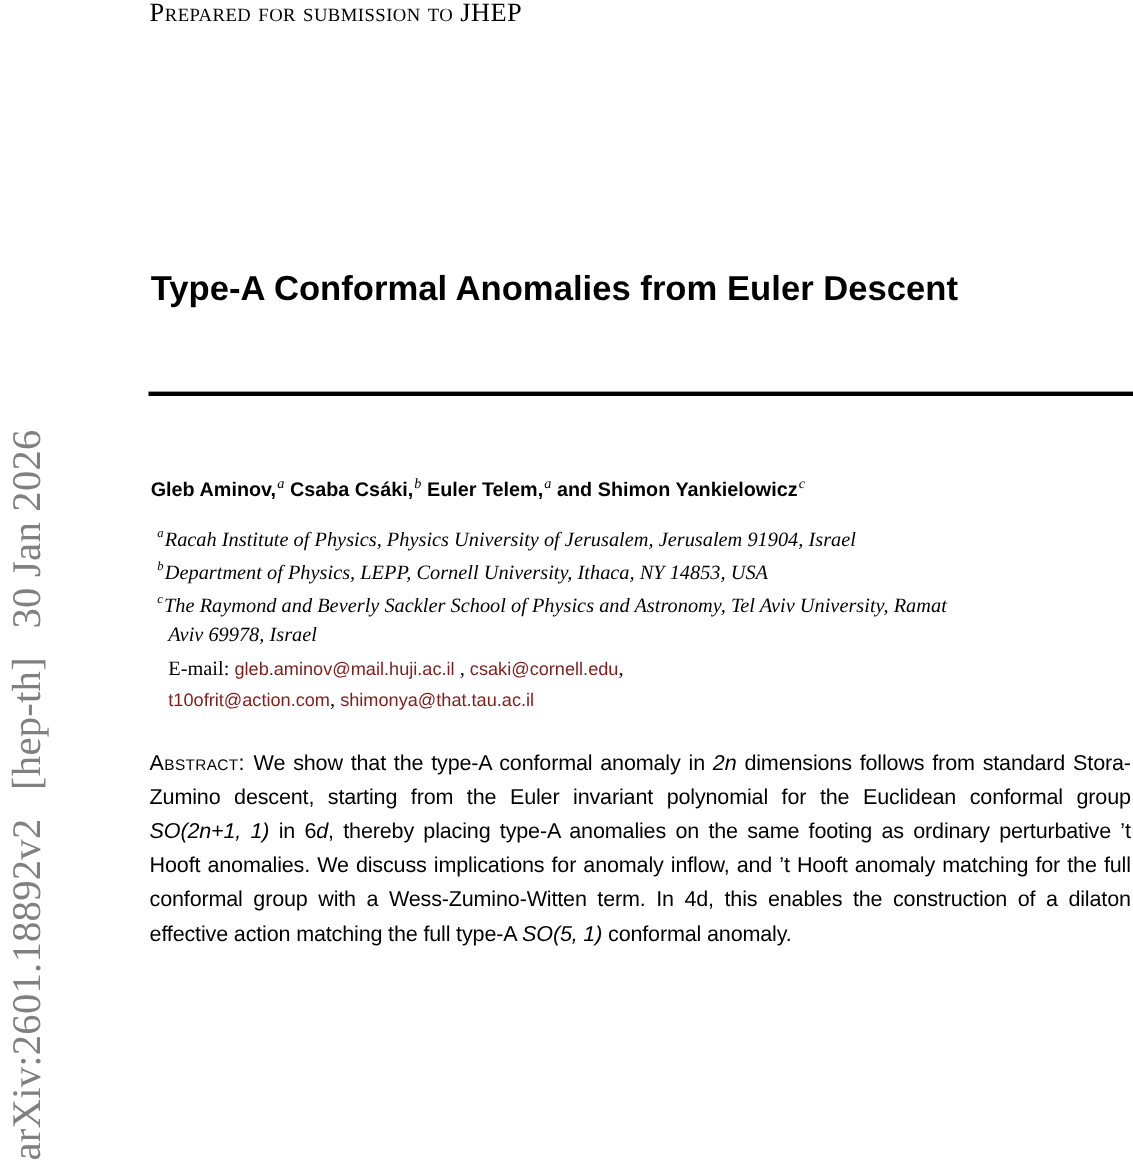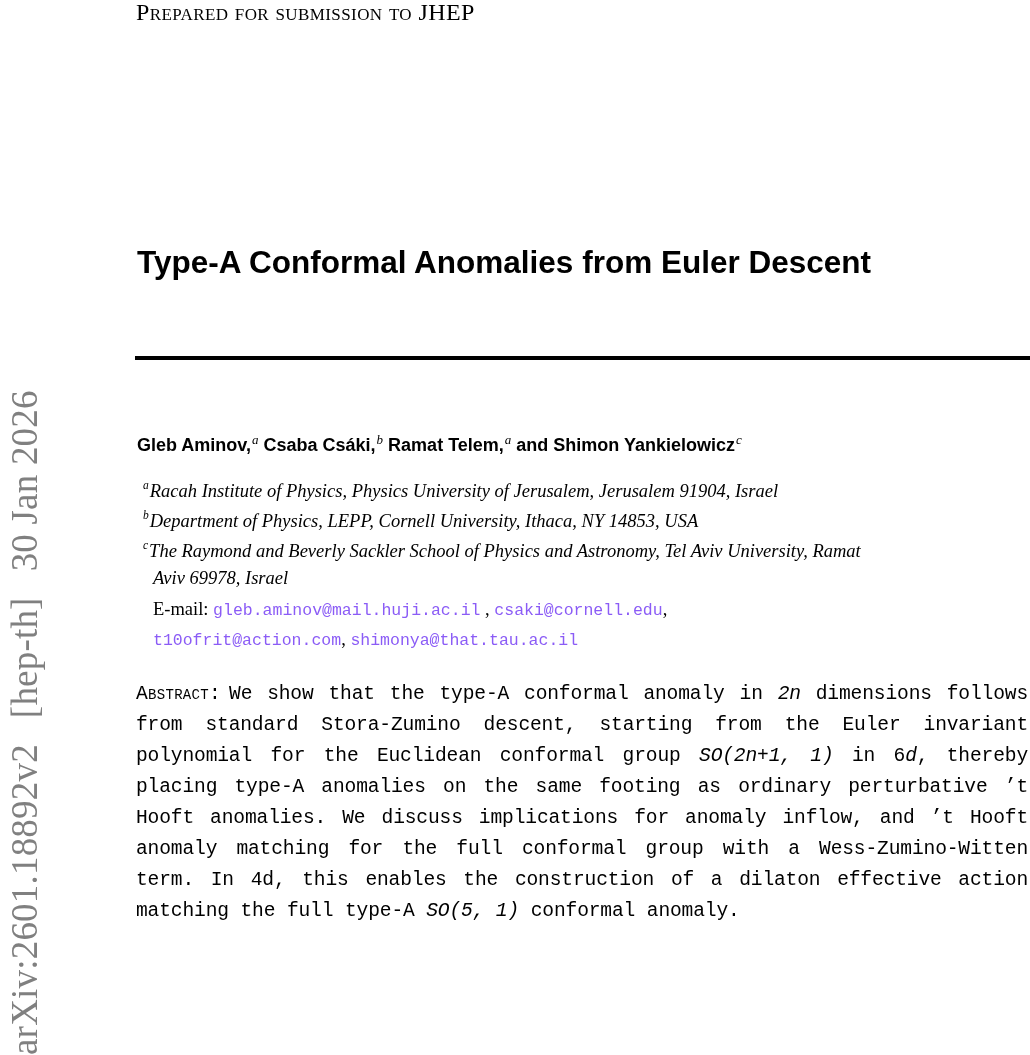--- a/index.html
+++ b/index.html
@@ -36,25 +36,25 @@
   .authors sup { font-family: "Liberation Serif", serif; font-style: italic; font-weight: normal; font-size: 13px; vertical-align: 7px; margin-left: 1px; }
 
   .affils { position: absolute; left: 143px; top: 472px; width: 890px; font-family: "Liberation Serif", serif; font-style: italic; font-size: 18.5px; }
   .affil { height: 30px; line-height: 26px; white-space: nowrap; }
   .affil sup { font-size: 11.5px; vertical-align: 8px; margin-right: 1px; }
   .affil .cont { display: block; padding-left: 10px; line-height: 28px; }
   .affil.multi { height: 56px; }
 
   .emails { position: absolute; left: 153px; top: 595px; font-family: "Liberation Serif", serif; font-size: 18.5px; line-height: 28px; }
   .emails .label { }
-  .emails a { font-family: Liberation Mono, monospace; font-size: 16.5px; color: #8b5cf6; text-decoration: none; }
+  .emails a { font-family: Liberation Sans, sans-serif; font-size: 16.5px; color: #7f1d1d; text-decoration: none; }
 
   .abstract {
     position: absolute; left: 136px; top: 679px; width: 892px;
-    font-family: Liberation Mono, monospace; font-size: 19.6px; line-height: 31px; text-align: justify;
+    font-family: Liberation Sans, sans-serif; font-size: 19.6px; line-height: 31px; text-align: justify;
     letter-spacing: -0.15px;
   }
   .abstract .lead { font-variant: small-caps; letter-spacing: 0.3px; margin-right: 8px; }
   .abstract .math { font-style: italic; }
 </style>
 </head>
 <body>
 
 <div class="arxiv-stamp">
   <span>arXiv:2601.18892v2</span><span>[hep-th]</span><span>30 Jan 2026</span>
@@ -62,21 +62,21 @@
 
 <div class="prepared">Prepared for submission to JHEP</div>
 
 <div class="title">Type-A Conformal Anomalies from Euler Descent</div>
 
 <div class="rule"></div>
 
 <div class="authors">
   <span>Gleb Aminov,</span><sup>a</sup>
   <span>Csaba Csáki,</span><sup>b</sup>
-  <span>Ramat Telem,</span><sup>a</sup>
+  <span>Euler Telem,</span><sup>a</sup>
   <span>and Shimon Yankielowicz</span><sup>c</sup>
 </div>
 
 <div class="affils">
   <div class="affil">
     <sup>a</sup><span>Racah Institute of Physics, Physics University of Jerusalem, Jerusalem 91904, Israel</span>
   </div>
   <div class="affil">
     <sup>b</sup><span>Department of Physics, LEPP, Cornell University, Ithaca, NY 14853, USA</span>
   </div>

